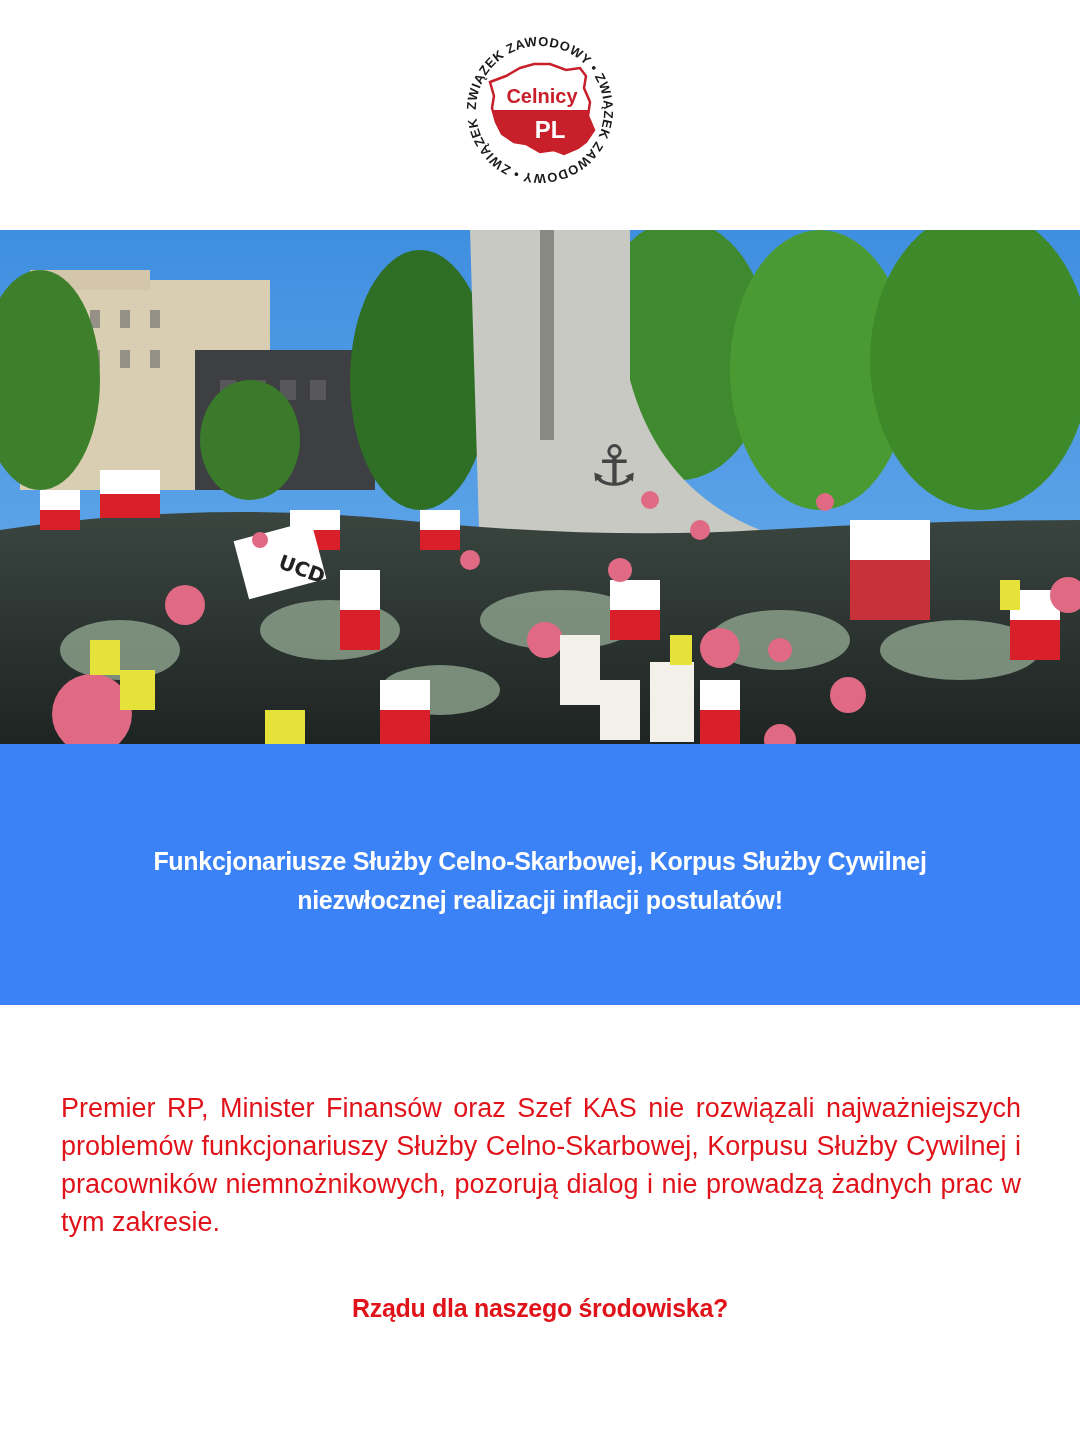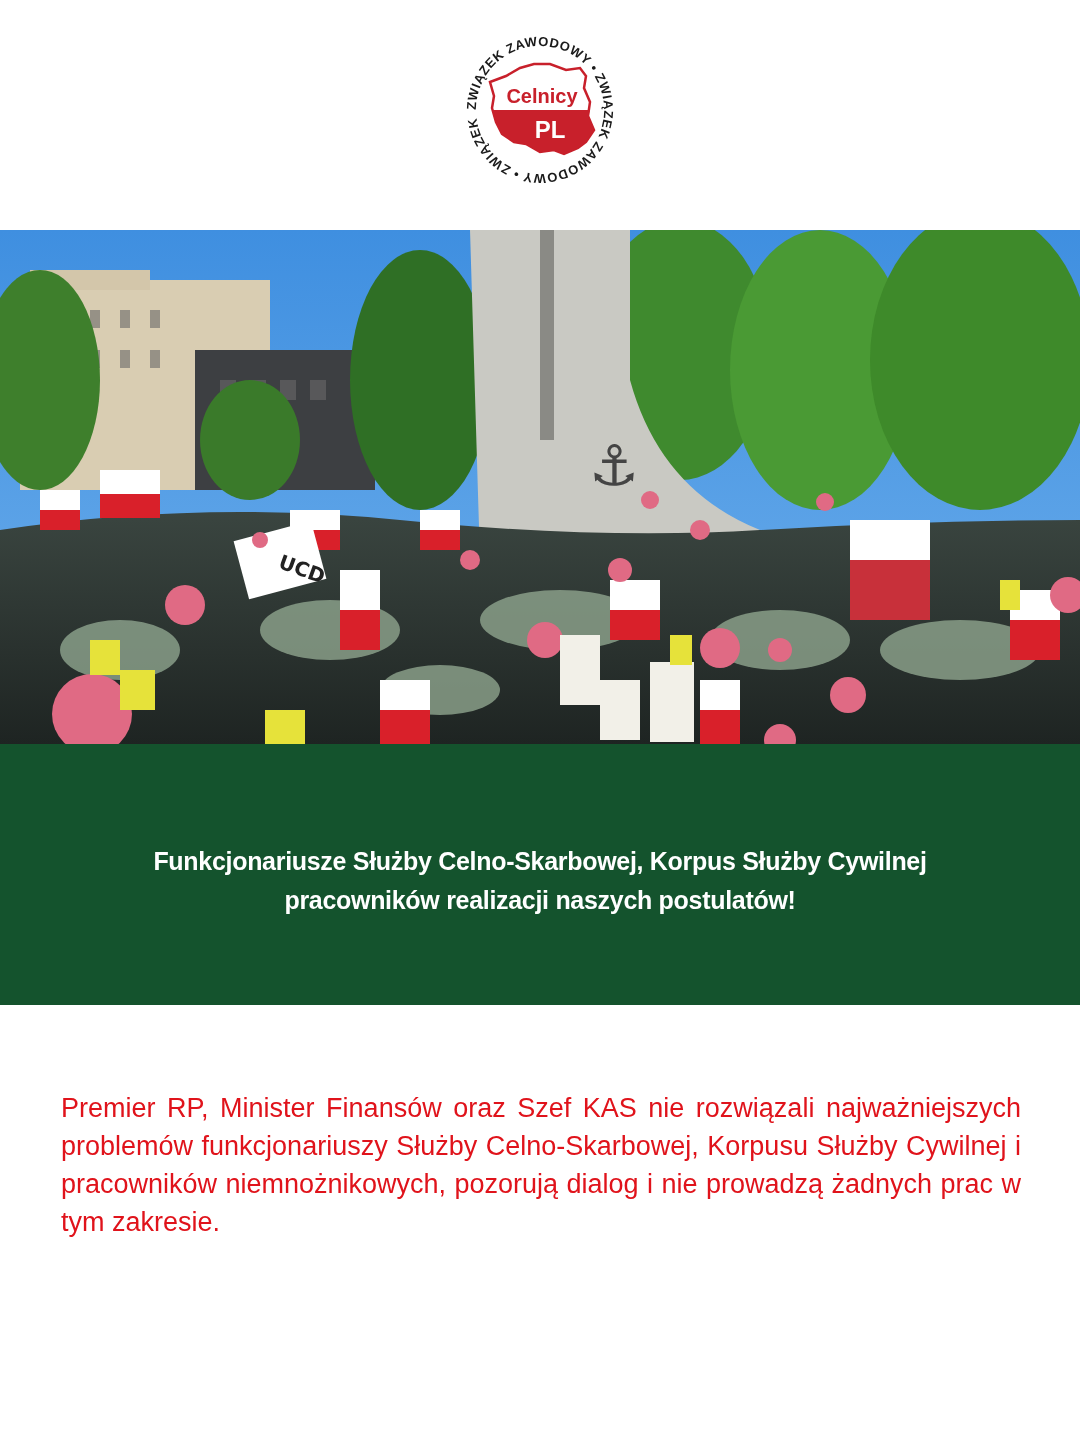--- a/index.html
+++ b/index.html
@@ -1,20 +1,20 @@
 <!DOCTYPE html>
 <html><head>
 <meta charset="utf-8">
 <style>
   html, body { margin:0; padding:0; }
   body { width:1080px; height:1440px; background:#ffffff; position:relative; overflow:hidden;
          font-family:"Liberation Sans", "DejaVu Sans", sans-serif; }
   .logo { position:absolute; left:462px; top:30px; width:156px; height:160px; }
   .photo { position:absolute; left:0; top:230px; width:1080px; height:514px; overflow:hidden; }
-  .banner { position:absolute; left:0; top:744px; width:1080px; height:261px; background:#14532d;
+  .banner { position:absolute; left:0; top:744px; width:1080px; height:261px; background:#3b82f6;
             display:flex; align-items:center; justify-content:center; }
   .banner-text { color:#ffffff; font-weight:bold; font-size:25px; line-height:39px; text-align:center;
                  margin-top:12px; letter-spacing:-0.3px; }
   .banner-text span { display:block; }
   .body-para { position:absolute; left:61px; top:1089px; width:960px; color:#e0131b;
                font-size:27px; line-height:38px; text-align:justify; text-align-last:left; }
   .question { position:absolute; left:0; top:1289px; width:1080px; color:#e0131b; font-weight:bold;
               font-size:25px; line-height:38px; text-align:center; letter-spacing:-0.3px; }
   .question span { display:block; }
 </style>
@@ -171,20 +171,21 @@
       <rect x="90" y="410" width="30" height="35"></rect>
         <rect x="1000" y="350" width="20" height="30"></rect>
       <rect x="670" y="405" width="22" height="30"></rect>
     </g>
   </svg>
 </div>
 
 <div class="banner">
   <div class="banner-text">
     <span>Funkcjonariusze Służby Celno-Skarbowej, Korpus Służby Cywilnej</span>
-    <span>pracowników realizacji naszych postulatów!</span>
+    <span>niezwłocznej realizacji inflacji postulatów!</span>
   </div>
 </div>
 
 <div class="body-para">Premier RP, Minister Finansów oraz Szef KAS nie rozwiązali najważniejszych problemów funkcjonariuszy Służby Celno-Skarbowej, Korpusu Służby Cywilnej i pracowników niemnożnikowych, pozorują dialog i nie prowadzą żadnych prac w tym zakresie.</div>
 
 <div class="question">
+  <span>Rządu dla naszego środowiska?</span>
 </div>
 
 </body></html>

